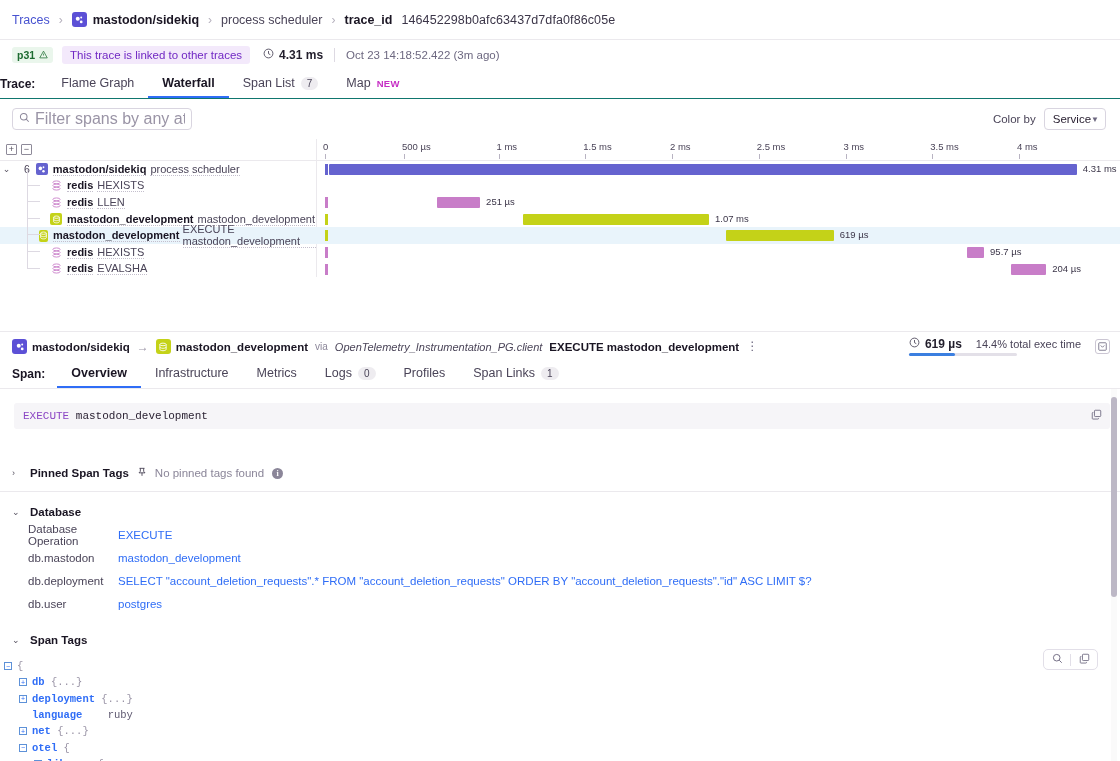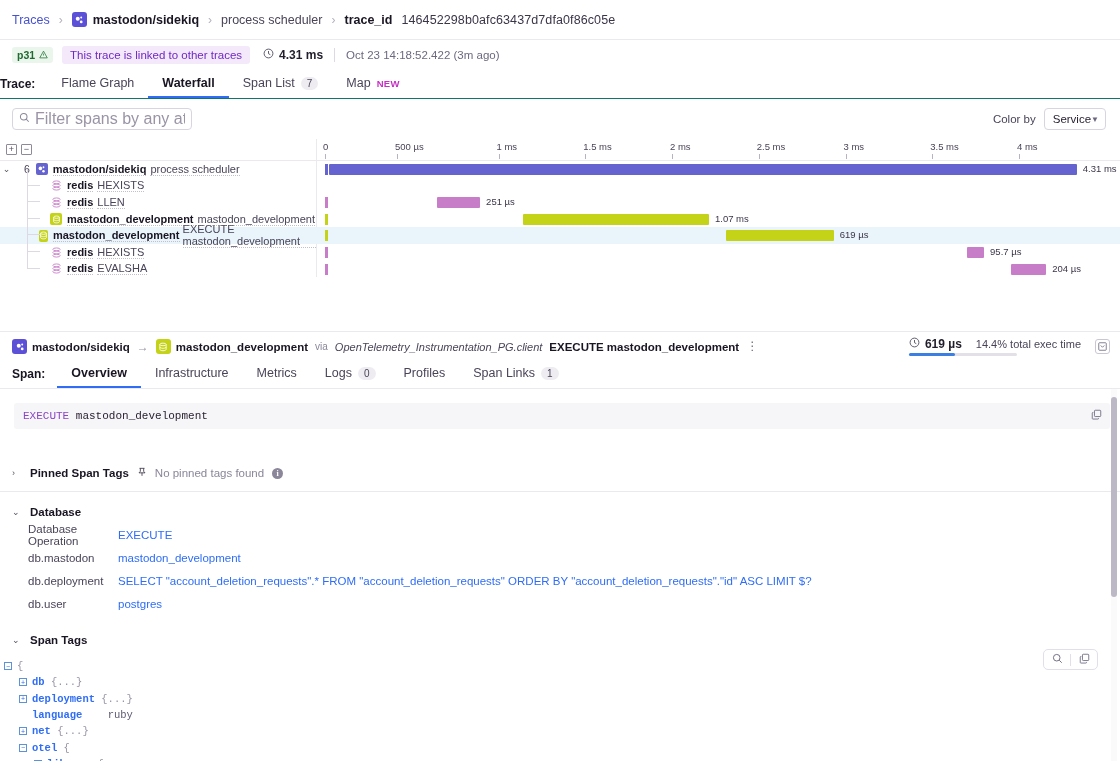--- a/index.html
+++ b/index.html
@@ -323,21 +323,21 @@
     <div class="expander-group">
       <span class="sq-btn">+</span>
       <span class="sq-btn">−</span>
     </div>
   </div>
   <div class="wf-axis" id="wf-axis">
       <div class="tick" style="left: 8px;">
         <div class="tick-label">0</div>
         <div class="tick-mark"></div>
       </div>
-      <div class="tick" style="left: 80px;">
+      <div class="tick" style="left: 87px;">
         <div class="tick-label">500 µs</div>
         <div class="tick-mark"></div>
       </div>
       <div class="tick" style="left: 181.5px;">
         <div class="tick-label">1 ms</div>
         <div class="tick-mark"></div>
       </div>
       <div class="tick" style="left: 268.25px;">
         <div class="tick-label">1.5 ms</div>
         <div class="tick-mark"></div>

